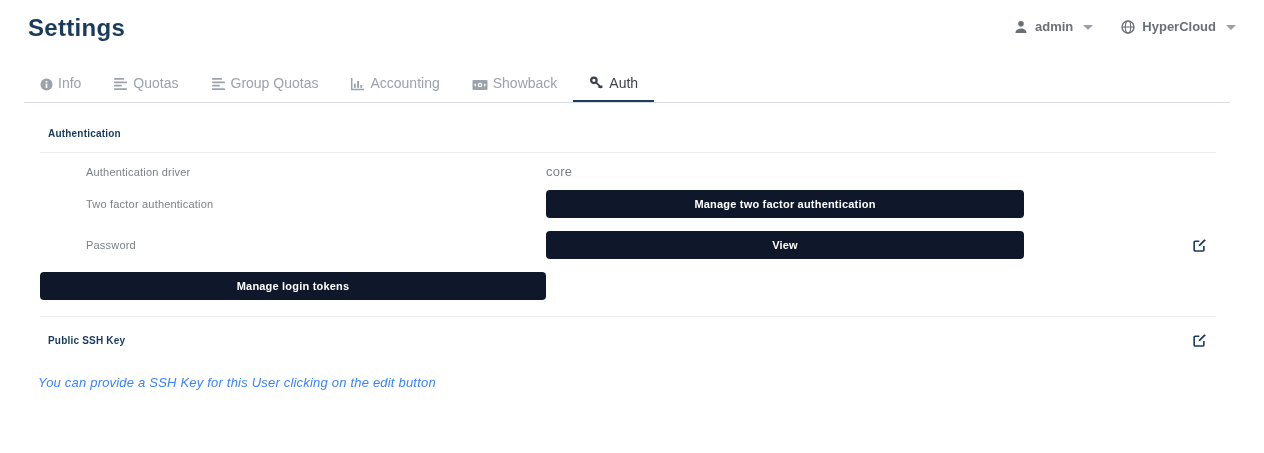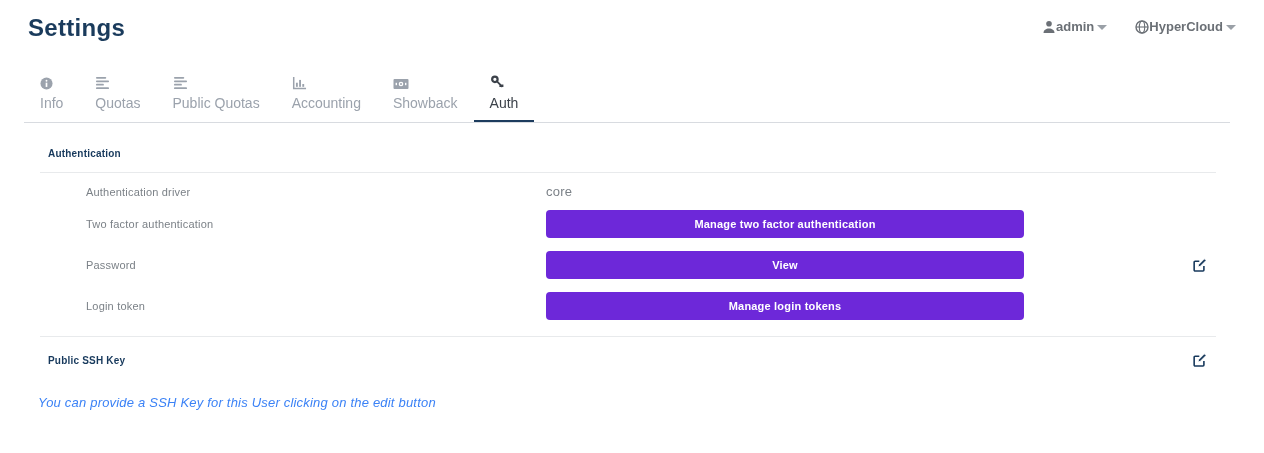--- a/index.html
+++ b/index.html
@@ -9,44 +9,44 @@
     background: #ffffff;
     font-family: "Liberation Sans", sans-serif;
     color: #333;
     overflow: hidden;
   }
 
   
   .header { display: flex; justify-content: space-between; align-items: flex-start; padding: 14px 28px 0 28px; }
   .page-title { font-size: 24px; font-weight: bold; color: #1a3b5c; letter-spacing: .3px; }
   .header-right { display: flex; align-items: center; gap: 28px; margin-top: 5px; }
-  .menu-chip { display: flex; align-items: center; gap: 0; color: #6b7076; font-size: 13px; font-weight: bold; cursor: pointer; }
+  .menu-chip { display: flex; align-items: center; gap: 7px; color: #6b7076; font-size: 13px; font-weight: bold; cursor: pointer; }
   .menu-chip svg { display: block; color: #6b7076; }
   .caret { width: 0; height: 0; border-left: 5px solid transparent; border-right: 5px solid transparent; border-top: 5px solid #9aa0a7; margin-left: 3px; margin-top: 2px; }
 
   
   .tabs { display: flex; margin: 28px 34px 0 24px; border-bottom: 1px solid #d8dbe0; }
-  .tab { display: flex; flex-direction: column; gap: 5px; padding: 5px 16px 11px 16px; font-size: 14px; color: #9ba2ac; cursor: pointer; white-space: nowrap; }
+  .tab { display: flex; flex-direction: row; align-items: center; gap: 5px; padding: 5px 16px 11px 16px; font-size: 14px; color: #9ba2ac; cursor: pointer; white-space: nowrap; }
   .tab .tab-icon { height: 15px; display: flex; align-items: flex-end; color: #9ba2ac; }
   .tab.active { color: #3c424a; box-shadow: inset 0 -2px 0 #1d3c5e; }
   .tab.active .tab-icon { color: #3c424a; }
 
   
   .main { margin: 0 48px 0 40px; }
   .section-title { font-size: 10px; font-weight: bold; color: #17395c; padding: 25px 0 13px 8px; letter-spacing: .2px; }
   .divider { height: 1px; background: #e8eaec; }
 
   .row { display: grid; grid-template-columns: 506px 478px 1fr; align-items: center; }
   .row.first { padding: 11px 0 5px 0; }
   .row.btn-row { padding: 6px 0 7px 0; }
   .row-label { padding-left: 8px; font-size: 11px; color: #7b8187; letter-spacing: .2px; margin-left: 38px; }
   .row-value { font-size: 13px; color: #7b8187; letter-spacing: .2px; }
   .row-btn {
     width: 100%; height: 28px;
-    background: #6d28d9; border: none; border-radius: 4px;
+    background: #0f172a; border: none; border-radius: 4px;
     color: #fff; font-weight: bold; font-size: 11px;
     font-family: "Liberation Sans", sans-serif; letter-spacing: .2px;
     cursor: pointer;
   }
   .row-edit { justify-self: end; padding-right: 9px; color: #17395c; cursor: pointer; line-height: 0; }
 
   .ssh-header { display: flex; justify-content: space-between; align-items: center; padding: 16px 9px 0 8px; gap: 39px; }
   .ssh-header .section-title { padding: 0; }
   .ssh-edit { color: #17395c; cursor: pointer; line-height: 0; }
   .ssh-desc { font-size: 13px; color: #3b82f6; margin: 27px 0 0 -2px; letter-spacing: .2px; font-style: italic; }
@@ -105,21 +105,21 @@
   </div>
   <div class="tab">
     <span class="tab-icon">
       <svg width="15" height="14" viewBox="0 0 16 15">
           <rect x="1" y="1" width="11" height="1.9" rx=".9" fill="currentColor"></rect>
           <rect x="1" y="4.7" width="14" height="1.9" rx=".9" fill="currentColor"></rect>
           <rect x="1" y="8.4" width="8.5" height="1.9" rx=".9" fill="currentColor"></rect>
           <rect x="1" y="12.1" width="14" height="1.9" rx=".9" fill="currentColor"></rect>
         </svg>
     </span>
-    <span>Public Quotas</span>
+    <span>Group Quotas</span>
   </div>
   <div class="tab">
     <span class="tab-icon">
       <svg width="15" height="14" viewBox="0 0 16 15">
           <path d="M1.8 1v12.4H15" stroke="currentColor" stroke-width="1.6" fill="none"></path>
           <rect x="4.2" y="7.2" width="2" height="4.4" fill="currentColor"></rect>
           <rect x="7.6" y="4.2" width="2" height="7.4" fill="currentColor"></rect>
           <rect x="11" y="8.6" width="2" height="3" fill="currentColor"></rect>
         </svg>
     </span>
@@ -170,21 +170,20 @@
     <button class="row-btn">View</button>
     <div class="row-edit">
       <svg width="15" height="15" viewBox="0 0 16 16">
           <path d="M12.7 8.6v4.2a1 1 0 0 1-1 1H3.3a1 1 0 0 1-1-1V4.4a1 1 0 0 1 1-1h4.5" fill="none" stroke="currentColor" stroke-width="1.7"></path>
           <path d="M13.2 0.9 15 2.7 8.8 8.9 6.4 9.5 7 7.1z" fill="currentColor" stroke="#fff" stroke-width="0.9"></path>
         </svg>
     </div>
   </div>
 
   <div class="row btn-row">
-    <div class="row-label">Login token</div>
     <button class="row-btn">Manage login tokens</button>
     <div></div>
   </div>
 
   <div class="divider" style="margin-top:9px;"></div>
 
   <div class="ssh-header">
     <div class="section-title">Public SSH Key</div>
     <div class="ssh-edit">
       <svg width="15" height="15" viewBox="0 0 16 16">

